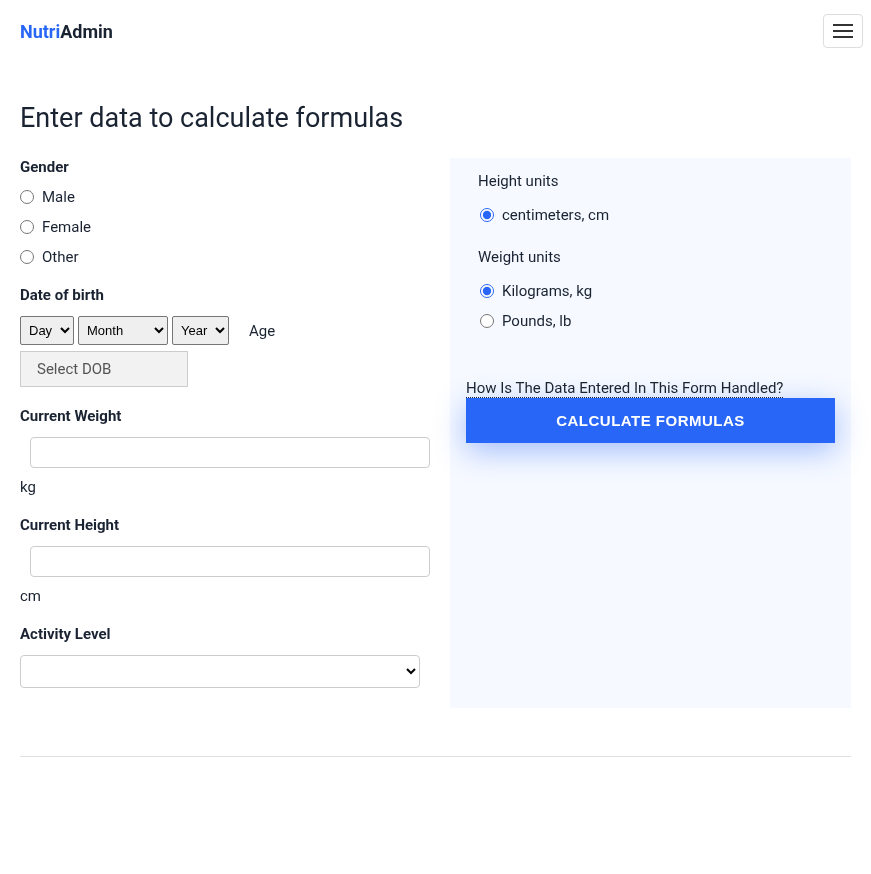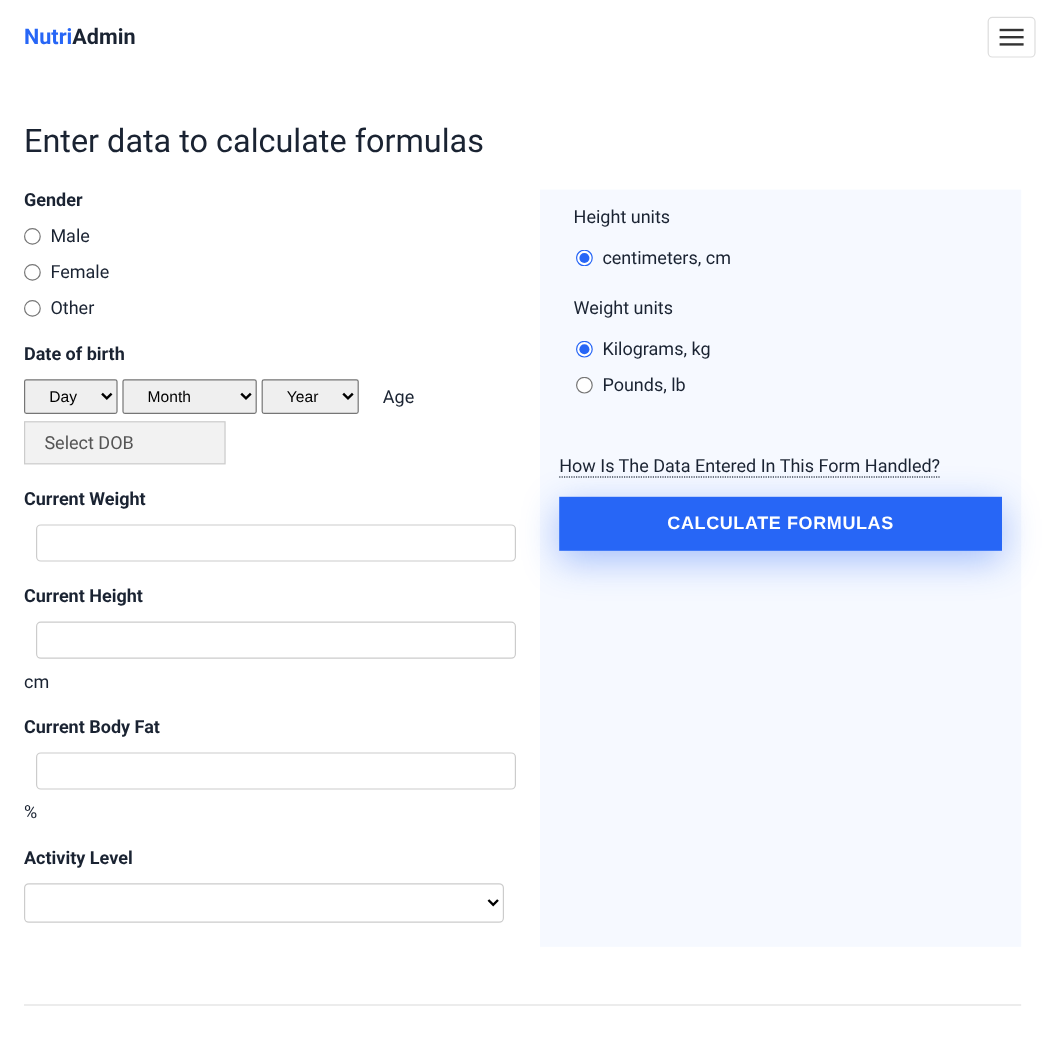--- a/index.html
+++ b/index.html
@@ -89,21 +89,21 @@
     height: 14px;
     accent-color: #2766f6;
   }
   .dob-row {
     display: flex;
     align-items: center;
     gap: 4px;
     margin-bottom: 6px;
   }
   .dob-row select {
-    padding: 5px 16px;
+    padding: 5px 4px;
     border: 1px solid #767676;
     background: #efefef;
     font-size: 13px;
     border-radius: 2px;
   }
   .age-label {
     margin-left: 16px;
     font-size: 15px;
     color: #1a2332;
     text-align: right;
@@ -148,21 +148,21 @@
   .right-radios {
     padding-left: 14px;
     margin-bottom: 24px;
   }
   .data-link {
     font-size: 15px;
     color: #1a2332;
     border-bottom: 1px dotted #1a2332;
     display: inline-block;
     cursor: pointer;
-    margin-bottom: 16px;
+    margin-bottom: 0;
   }
   .calc-btn {
     display: block;
     width: 100%;
     background: #2766f6;
     color: #fff;
     border: none;
     padding: 14px;
     font-size: 15px;
     font-weight: 700;
@@ -212,47 +212,43 @@
           <span>Other</span>
         </div>
       </div>
 
       <div class="form-group">
         <label class="form-label">Date of birth</label>
         <div class="dob-row">
           <select>
             <option>Day</option>
           </select>
-          <select style="width:112px">
+          <select style="width:90px">
             <option>Month</option>
           </select>
           <select>
             <option>Year</option>
           </select>
           <span class="age-label">Age</span>
         </div>
         <div class="dob-display">Select DOB</div>
       </div>
 
       <div class="form-group">
         <label class="form-label">Current Weight</label>
         <input type="text" class="text-input" value="" style="">
+        <span class="unit-label">kg</span>
       </div>
 
       <div class="form-group">
         <label class="form-label">Current Height</label>
         <input type="text" class="text-input" value="" style="">
         <span class="unit-label">cm</span>
       </div>
 
-      <div class="form-group">
-        <label class="form-label">Current Body Fat</label>
-        <input type="text" class="text-input" value="" style="">
-        <span class="unit-label">%</span>
-      </div>
 
       <div class="form-group">
         <label class="form-label">Activity Level</label>
         <select class="activity-select">
           <option></option>
         </select>
       </div>
 
     </div>
 

